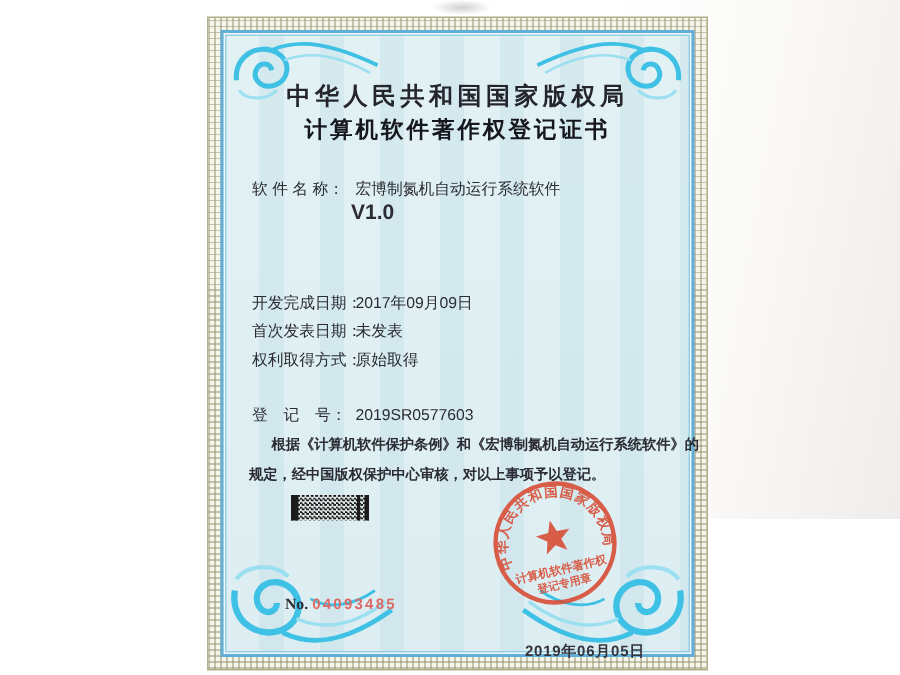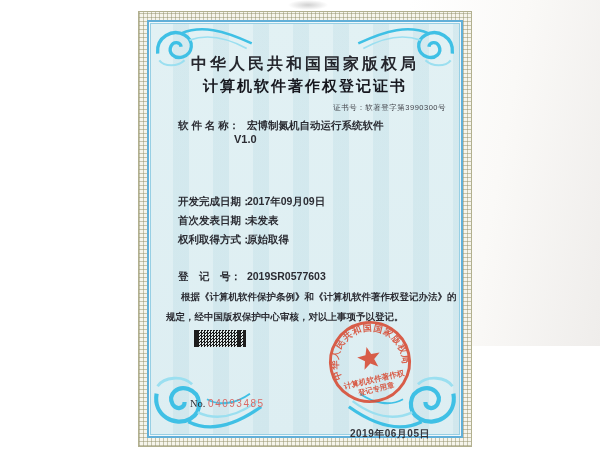--- a/index.html
+++ b/index.html
@@ -32,25 +32,25 @@
 
   .t { position:absolute; z-index:3; color:#26272e; white-space:nowrap; }
 
   .authority { left:0; right:0; top:43px; text-align:center;
     font-size:16px; font-weight:bold; letter-spacing:3px; color:#25262d; }
   .cert-title { left:0; right:0; top:66px; text-align:center;
     font-family:"Liberation Serif", serif; font-size:15px; font-weight:bold;
     letter-spacing:2px; color:#16171e; }
   .cert-no { right:26px; top:92px; font-size:7.5px; color:#43444b; letter-spacing:.5px; }
 
-  .row { position:absolute; left:30px; z-index:3; font-size:10.5px; font-weight:bold;
-    color:#2b2c33; white-space:nowrap;margin-left:10px; }
+  .row { position:absolute; left:30px; z-index:3; font-size:10.5px; font-weight:normal;
+    color:#2b2c33; white-space:nowrap; }
   .row .flabel { display:inline-block; width:66px; }
   .row .fvalue { display:inline-block; }
-  .v2 { position:absolute; left:96px; z-index:3; font-size:11px; font-weight:bold; color:#2b2c33; }
+  .v2 { position:absolute; left:96px; z-index:3; font-size:14px; font-weight:bold; color:#2b2c33; }
 
   .statement { position:absolute; left:28px; top:276px; z-index:3;
     font-size:9.5px; font-weight:bold; color:#2b2c33; line-height:19.5px; }
   .statement .l1 { text-indent:15px; white-space:nowrap; }
   .statement .l2 { white-space:nowrap; }
 
   .barcode { position:absolute; left:56px; top:319px; width:52px; height:17px; z-index:3;
     background:
       linear-gradient(#1d1d1d,#1d1d1d) 0 0/5px 100% no-repeat,
       linear-gradient(#1d1d1d,#1d1d1d) 100% 0/3px 100% no-repeat,
@@ -58,21 +58,21 @@
       repeating-conic-gradient(#1a1a1a 0 25%, #dfe8e8 0 50%) 6px 0/3px 3px;
     background-color:#dfe8e8; }
 
   .seal { position:absolute; left:189px; top:308px; width:86px; height:86px; z-index:5;
     transform:rotate(-13deg); opacity:.88; }
 
   .issue-date { position:absolute; left:184px; top:382px; width:136px; z-index:4;
     text-align:center; font-size:10px; font-weight:bold; color:#34353c; letter-spacing:.5px;margin-top:34px; }
 
   .serial { position:absolute; left:52px; top:387px; z-index:3; font-size:10.5px;
-    font-family:"Liberation Serif", serif; color:#2b2c33; }
+    font-family:"Liberation Serif", serif; color:#2b2c33;font-weight:bold; }
   .serial .num { color:#d96a66; letter-spacing:1.5px; font-family:"Liberation Sans", sans-serif;
     font-size:10px; }
 </style>
 </head>
 <body>
 
 <div class="photo">
   <div class="top-smudge"></div>
 
   <div class="cert">
@@ -101,21 +101,20 @@
     <svg class="corner br" viewBox="0 0 120 60" fill="none">
       <path d="M6,40 C2,16 26,4 42,13 C56,21 54,40 40,45 C28,49 18,39 23,29 C27,22 36,24 36,31" stroke="#3fc0e5" stroke-width="4.5"></path>
       <path d="M40,10 C64,-2 90,6 118,26" stroke="#3fc0e5" stroke-width="3.5"></path>
       <path d="M50,20 C72,10 94,17 114,32" stroke="#9bdff0" stroke-width="2.5"></path>
       <path d="M44,50 C34,60 14,58 7,48" stroke="#9bdff0" stroke-width="3"></path>
       <path d="M60,34 C74,26 92,30 106,40" stroke="#3fc0e5" stroke-width="2"></path>
     </svg>
 
     <div class="t authority">中华人民共和国国家版权局</div>
     <div class="t cert-title">计算机软件著作权登记证书</div>
-    <div class="t cert-no">证书号：软著登字第3990300号</div>
 
     <div class="row" style="top:108px">
       <span class="flabel">软 件 名 称：</span>
       <span class="fvalue">宏博制氮机自动运行系统软件</span>
     </div>
     <div class="v2" style="top:122px">V1.0</div>
 
 
     <div class="row" style="top:184px">
       <span class="flabel">开发完成日期：</span>
@@ -132,21 +131,21 @@
       <span class="fvalue">原始取得</span>
     </div>
 
 
     <div class="row" style="top:259px">
       <span class="flabel">登　记　号：</span>
       <span class="fvalue">2019SR0577603</span>
     </div>
 
     <div class="statement">
-      <div class="l1">根据《计算机软件保护条例》和《计算机软件著作权登记办法》的</div>
+      <div class="l1">根据《计算机软件保护条例》和《宏博制氮机自动运行系统软件》的</div>
       <div class="l2">规定，经中国版权保护中心审核，对以上事项予以登记。</div>
     </div>
 
     <div class="barcode"></div>
 
     <div class="issue-date">2019年06月05日</div>
 
     <svg class="seal" viewBox="0 0 100 100">
       <circle cx="50" cy="50" r="46" fill="none" stroke="#d84a32" stroke-width="3.4"></circle>
       <path id="sealArc" d="M 13.5,60 A 37.5,37.5 0 1 1 86.5,60" fill="none"></path>

